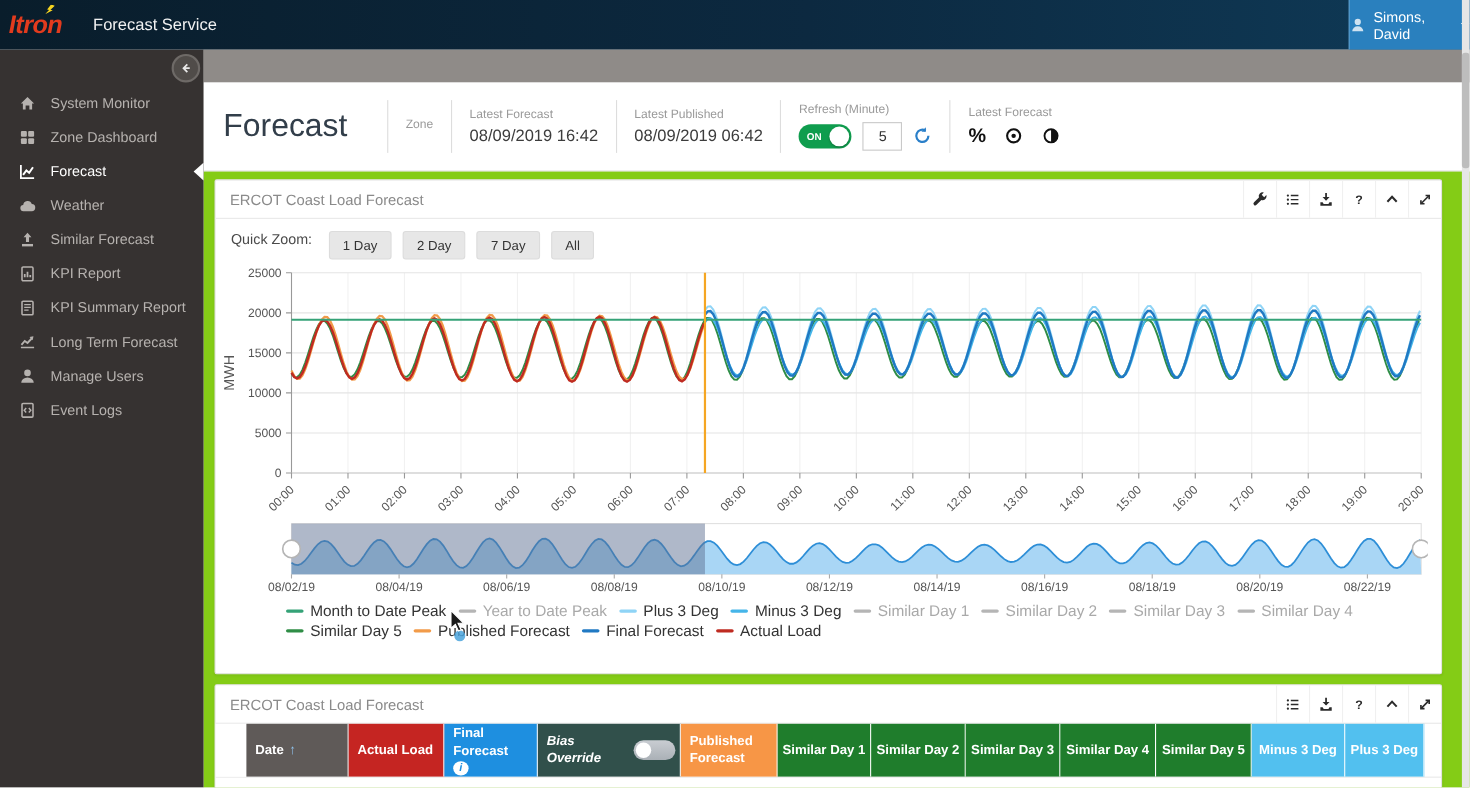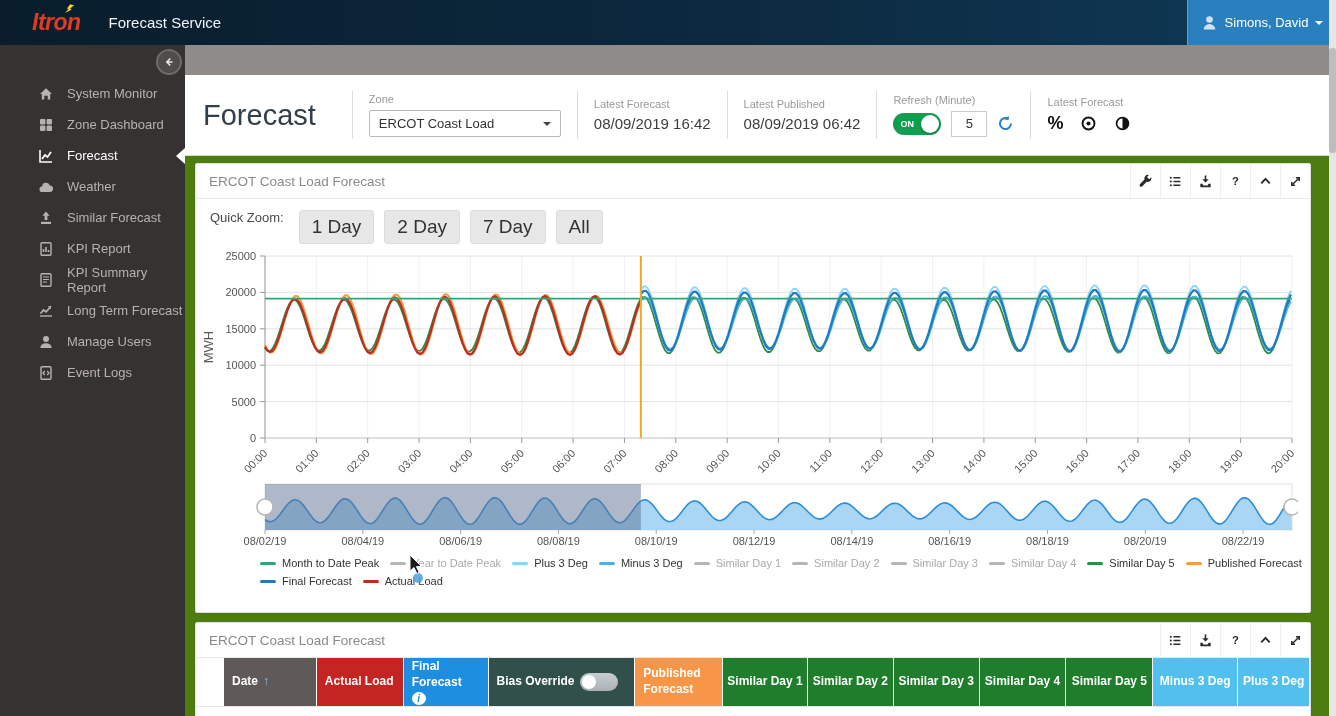--- a/index.html
+++ b/index.html
@@ -5,36 +5,36 @@
   * { box-sizing: border-box; margin: 0; padding: 0; }
   html,body { width:1336px; height:716px; overflow:hidden; }
   body { font-family:"Liberation Sans", sans-serif; background:#ebe9e9; position:relative; }
   svg { font-family:"Liberation Sans", sans-serif; }
 
   
   .header { position:absolute; top:0; left:0; right:0; height:45px; z-index:20;
             background:linear-gradient(90deg,#091d2b 0%,#0c2940 55%,#0f3a57 100%);
             display:flex; align-items:center; }
   .logo { font-style:italic; font-weight:bold; font-size:23px; color:#e23b1e;
-          margin-left:32px; position:relative; letter-spacing:-0.5px; }
+          margin-left:8px; position:relative; letter-spacing:-0.5px; }
   .logo .bolt { position:absolute; right:8px; top:-5px; width:7px; height:10px;
           background:#f6d41f; transform:rotate(14deg);
           clip-path:polygon(45% 0,100% 0,55% 48%,85% 48%,0 100%,38% 52%,12% 52%); }
   .app-title { color:#f2f2f2; font-size:15px; margin-left:28px; font-weight:400; }
-  .user-box { margin-left:auto; height:100%; width:149px; background:#2a80be;
+  .user-box { margin-left:auto; height:100%; width:110px; background:#2a80be;
           border-left:1px solid rgba(255,255,255,.25); display:flex; align-items:center;
           justify-content:center; gap:7px; color:#fff; font-size:13px; cursor:pointer; }
   .caret-down { width:0; height:0; border:4px solid transparent; border-top-color:#fff; margin-top:4px; }
 
   
   .sidebar { position:absolute; top:45px; left:0; width:185px; bottom:0; background:#363231; z-index:15; }
   .collapse-btn { position:absolute; top:4px; left:156px; width:26px; height:26px; border-radius:50%;
           background:#504c49; border:2px solid #6e6a67; display:flex; align-items:center;
           justify-content:center; color:#e8e8e8; cursor:pointer; }
-  .nav { margin-top:33px;margin-left:21px; }
+  .nav { margin-top:33px; }
   .nav-item { height:31px; display:flex; align-items:center; padding-left:17px; gap:13px;
           color:#b6b2af; font-size:13px; position:relative; cursor:pointer; }
   .nav-item.active { color:#ffffff; }
   .nav-item .notch { display:none; }
   .nav-item.active .notch { display:block; position:absolute; right:0; top:50%; margin-top:-8px;
           width:0; height:0; border:8px solid transparent; border-right:9px solid #fff; border-left:none; }
   .nav-item svg { flex:0 0 16px; }
 
   
   .grayband { position:absolute; left:185px; top:45px; right:0; height:30px; background:#8f8b88; }
@@ -54,36 +54,36 @@
   .toggle-on .txt { position:absolute; left:7px; top:6px; font-size:9px; font-weight:bold; color:#fff; }
   .toggle-on .knob { position:absolute; right:2px; top:2px; width:18px; height:18px; border-radius:50%;
           background:#fff; box-shadow:0 1px 2px rgba(0,0,0,.3); }
   .refresh-input { width:36px; height:26px; border:1px solid #c9c9c9; text-align:center; font-size:13px; color:#333; }
   .refresh-ico { color:#2a7fc9; display:flex; cursor:pointer; }
   .modify-row { display:flex; align-items:center; gap:17px; }
   .modify-row .pct { font-size:18px; font-weight:bold; color:#111; cursor:pointer; }
   .modify-row svg { color:#111; cursor:pointer; }
 
   
-  .main { position:absolute; left:185px; top:156px; right:0; bottom:0; background:#4d7c0f;
+  .main { position:absolute; left:185px; top:156px; right:0; bottom:0; background:#84cc16;
           padding:7px 25px 14px 10px; overflow:hidden; }
   .panel { background:#fff; border:1px solid #e2e2e2; border-radius:2px; box-shadow:0 1px 2px rgba(0,0,0,.06); }
   .panel-header { height:35px; display:flex; align-items:center; border-bottom:1px solid #e8e8e8; padding-left:13px; }
   .panel-title { font-size:13.5px; color:#8a8a8a; flex:1; }
   .panel-icons { display:flex; height:100%; }
   .picon { width:30px; display:flex; align-items:center; justify-content:center;
           border-left:1px solid #f0f0f0; color:#2b2b2b; cursor:pointer; }
   #chart-panel { height:450px; overflow:hidden; }
   .quickzoom { display:flex; align-items:flex-start; gap:10px; margin:11px 0 2px 14px; }
   .qz-label { font-size:13px; color:#4a4a4a; margin-right:5px; }
   .qz-btn { background:#e7e7e7; border:1px solid #dcdcdc; border-radius:3px; padding:5px 12px;
-          font-size:19px; color:#333; cursor:pointer; }
+          font-size:12px; color:#333; cursor:pointer; }
   .chart-svg { display:block; margin-left:2px; }
   .legend { margin:3px 0 0 64px; width:1045px; display:flex; flex-wrap:wrap;
-          column-gap:11px; row-gap:1px; font-size:11px; }
+          column-gap:11px; row-gap:1px; font-size:14px; }
   .lg-item { display:flex; align-items:center; gap:6px; cursor:pointer; line-height:17px; }
   .lg-dash { width:16px; height:3px; border-radius:2px; }
 
   #table-panel { margin-top:9px; height:300px; position:relative; }
   .thead { display:flex; height:48px; }
   .th { border-right:1px solid #fff; color:#fff; font-size:12px; font-weight:bold;
         display:flex; flex-direction:column; justify-content:center; align-items:flex-start;
         padding:2px 4px 2px 8px; line-height:1.3; }
   .th.center { align-items:center; padding-left:4px; text-align:center; }
   .th-row { display:flex; align-items:center; gap:5px; }
@@ -208,24 +208,20 @@
     </div>
 </div>
 
 <div class="grayband"></div>
 
 <div class="toolbar">
   <div class="page-title">Forecast</div>
   <div class="tb-divider"></div>
   <div class="tb-group">
     <div class="tb-label">Zone</div>
-    <div class="zone-select">
-      <span>ERCOT Coast Load</span>
-      <span class="sel-caret"></span>
-    </div>
   </div>
   <div class="tb-divider"></div>
   <div class="tb-group">
     <div class="tb-label">Latest Forecast</div>
     <div class="tb-value">08/09/2019 16:42</div>
   </div>
   <div class="tb-divider"></div>
   <div class="tb-group">
     <div class="tb-label">Latest Published</div>
     <div class="tb-value">08/09/2019 06:42</div>
@@ -542,21 +538,21 @@
             <span class="sort-arrow">↑</span>
           </div>
         </div>
         <div class="th" style="width: 87px; background: rgb(197, 37, 34);">
           <span>Actual Load</span>
         </div>
         <div class="th" style="width: 85px; background: rgb(30, 143, 224);">
           <span>Final Forecast</span>
           <span class="info-ico">i</span>
         </div>
-        <div class="th" style="width: 147px; background: rgb(49, 80, 75);">
+        <div class="th" style="width: 130px; background: rgb(49, 80, 75); font-style: italic;">
           <div class="th-row">
             <span>Bias Override</span>
             <span class="mini-toggle">
               <span class="knob"></span>
             </span>
           </div>
         </div>
         <div class="th" style="width: 88px; background: rgb(247, 150, 70);">
           <span>Published Forecast</span>
         </div>

